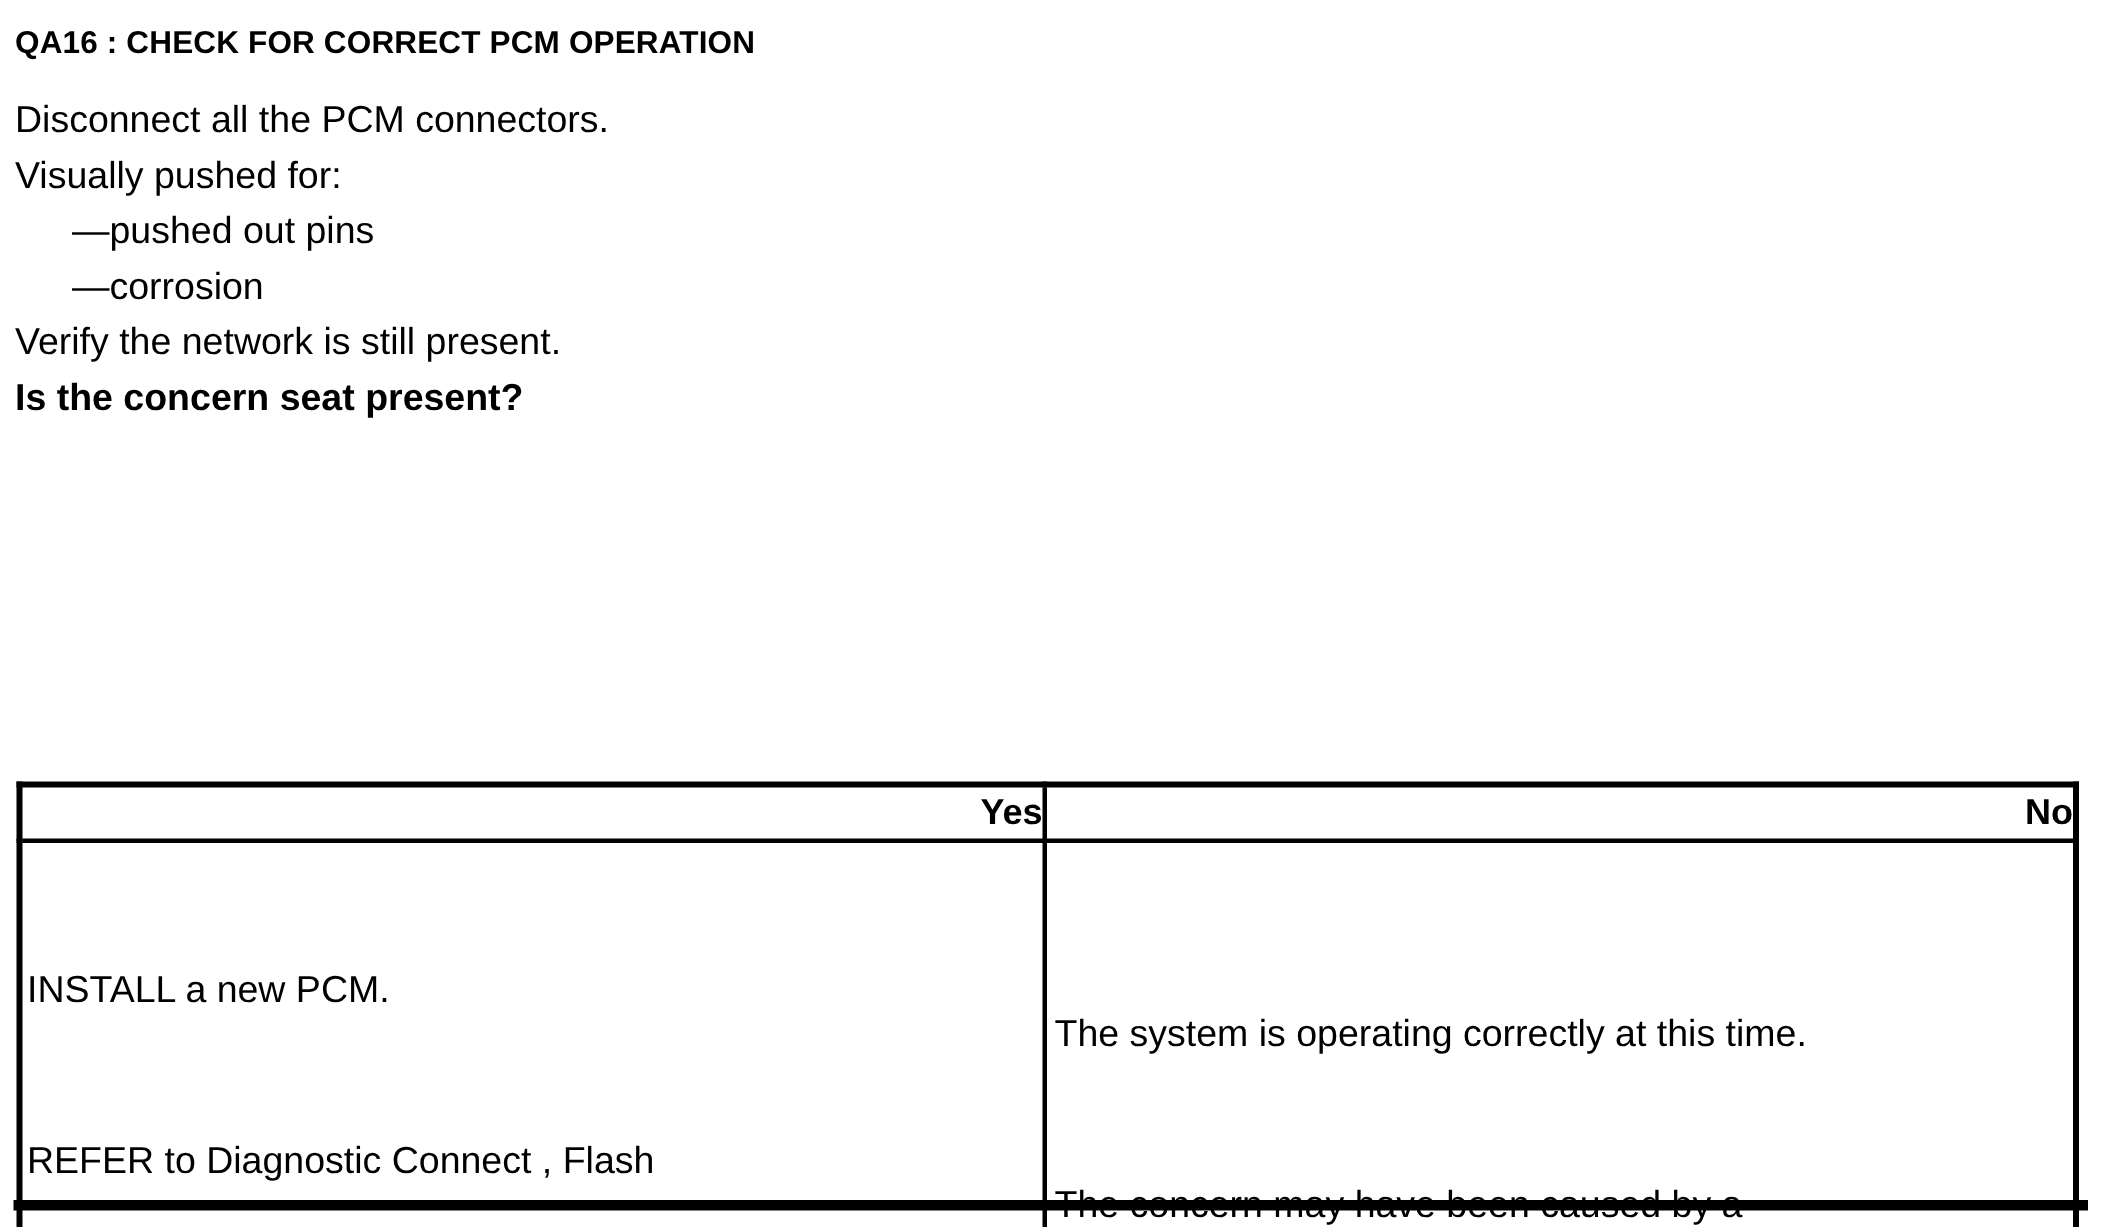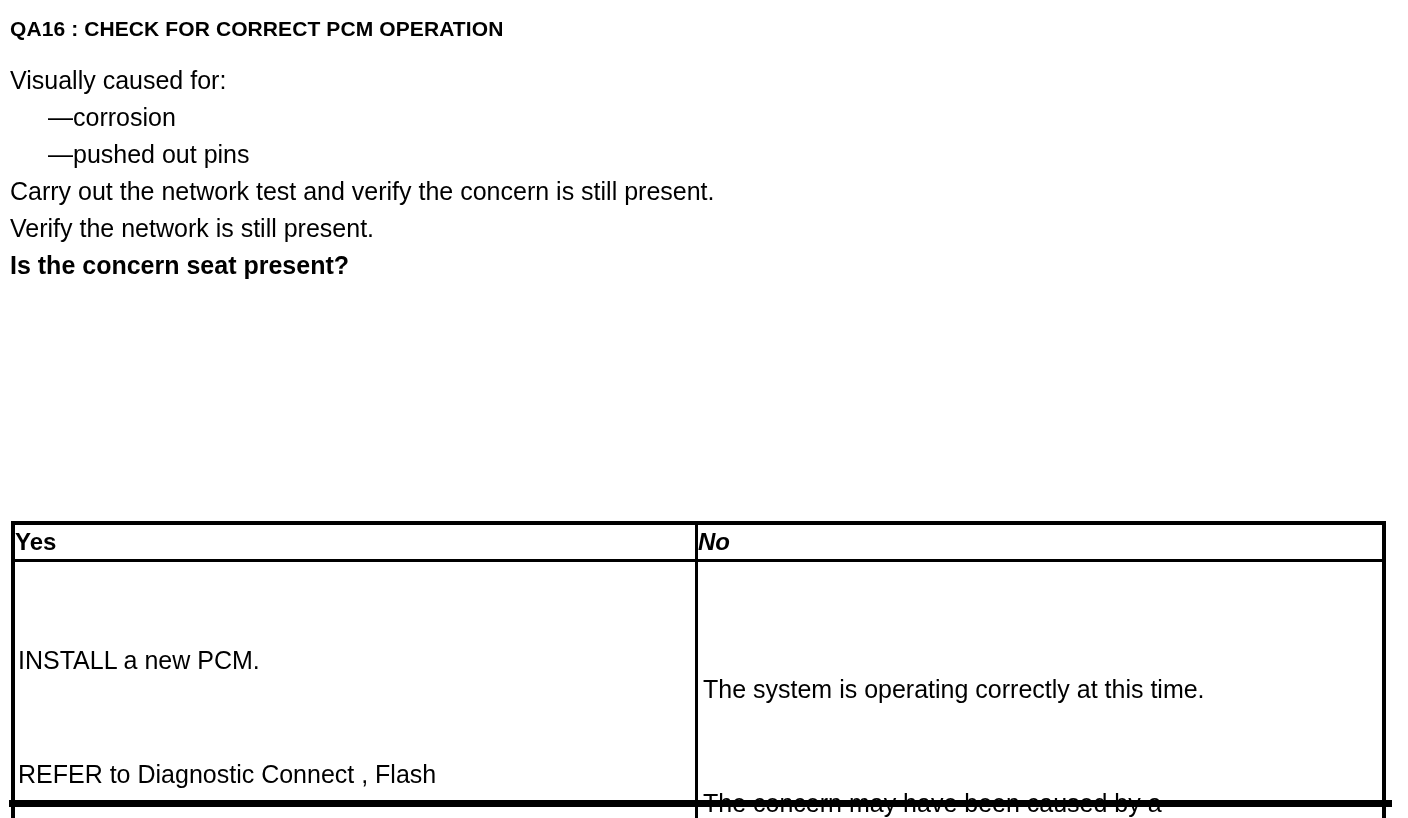--- a/index.html
+++ b/index.html
@@ -71,27 +71,27 @@
   }
   .decision-table td,
   .decision-table th {
     border: 3px solid #000;
     padding: 0;
     vertical-align: top;
   }
   .decision-table th {
     font-size: 24px;
     font-weight: bold;
-    text-align: left;
+    text-align: right;
     height: 34px;
     line-height: 34px;
     padding: 0;
   }
   .col-yes { width: 680px; }
-  .col-no  { width: 684px; font-style: italic; }
+  .col-no  { width: 684px; }
 
   .cell-body {
     font-size: 25px;
     line-height: 38px;
     white-space: pre;
     padding: 3px 0 3px 3px;
   }
   .cell-body.right-cell {
     padding-top: 32px;
     padding-left: 5px;
@@ -109,24 +109,24 @@
   }
 </style>
 </head>
 <body>
 
 <div class="page">
 
   <div class="doc-title">QA16 : CHECK FOR CORRECT PCM OPERATION</div>
 
   <div class="proc-block">
-    <div class="proc-line">Visually caused for:</div>
+    <div class="proc-line">Disconnect all the PCM connectors.</div>
+    <div class="proc-line">Visually pushed for:</div>
+    <div class="proc-line dash-item">—pushed out pins</div>
     <div class="proc-line dash-item">—corrosion</div>
-    <div class="proc-line dash-item">—pushed out pins</div>
-    <div class="proc-line">Carry out the network test and verify the concern is still present.</div>
     <div class="proc-line">Verify the network is still present.</div>
     <div class="proc-line question">Is the concern seat present?</div>
   </div>
 
   <table class="decision-table">
     <thead>
       <tr>
         <th class="col-yes">Yes</th>
         <th class="col-no">No</th>
       </tr>

